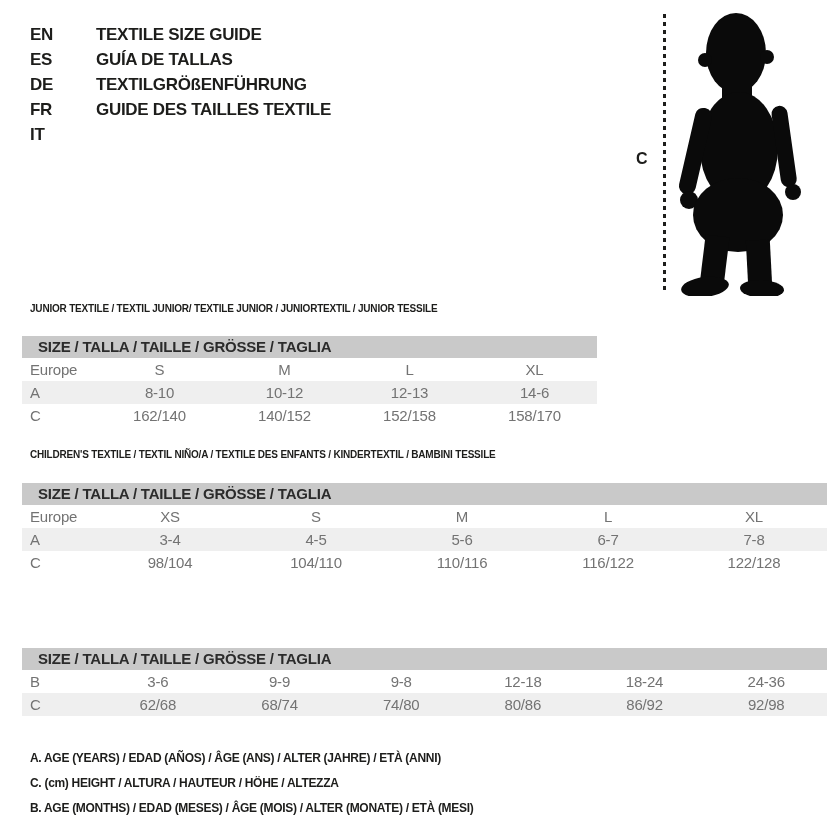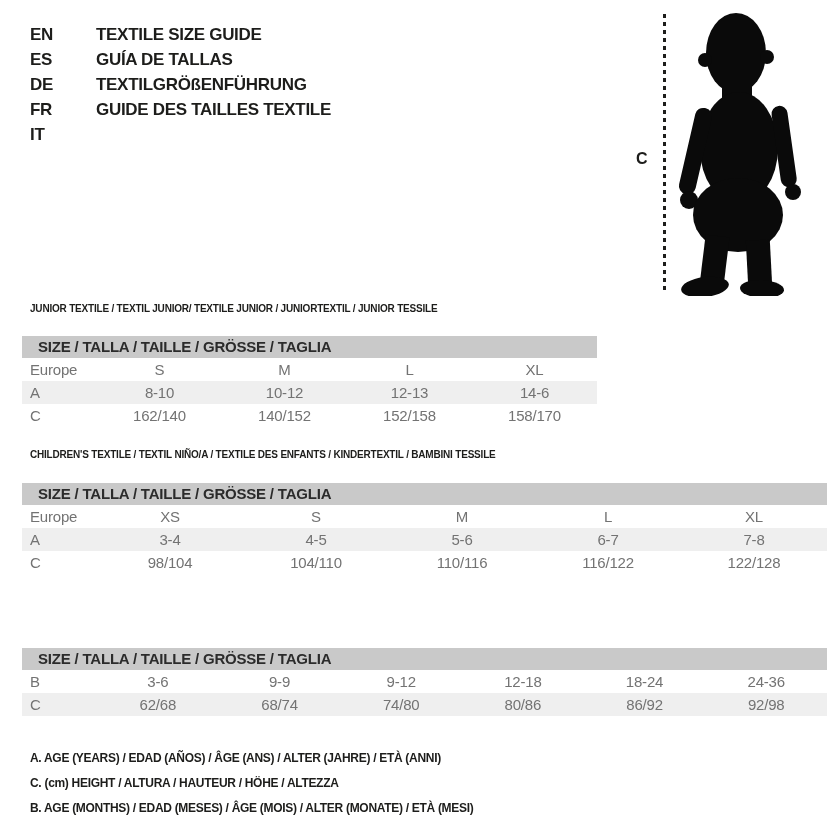--- a/index.html
+++ b/index.html
@@ -137,21 +137,21 @@
       <div class="tc">122/128</div>
     </div>
   </div>
 
   <div class="size-table t-babies">
     <div class="size-bar">SIZE / TALLA / TAILLE / GRÖSSE / TAGLIA</div>
     <div class="trow">
       <div class="tc-label">B</div>
       <div class="tc">3-6</div>
       <div class="tc">9-9</div>
-      <div class="tc">9-12</div>
+      <div class="tc">9-8</div>
       <div class="tc">12-18</div>
       <div class="tc">18-24</div>
       <div class="tc">24-36</div>
     </div>
     <div class="trow stripe">
       <div class="tc-label">C</div>
       <div class="tc">62/68</div>
       <div class="tc">68/74</div>
       <div class="tc">74/80</div>
       <div class="tc">80/86</div>

